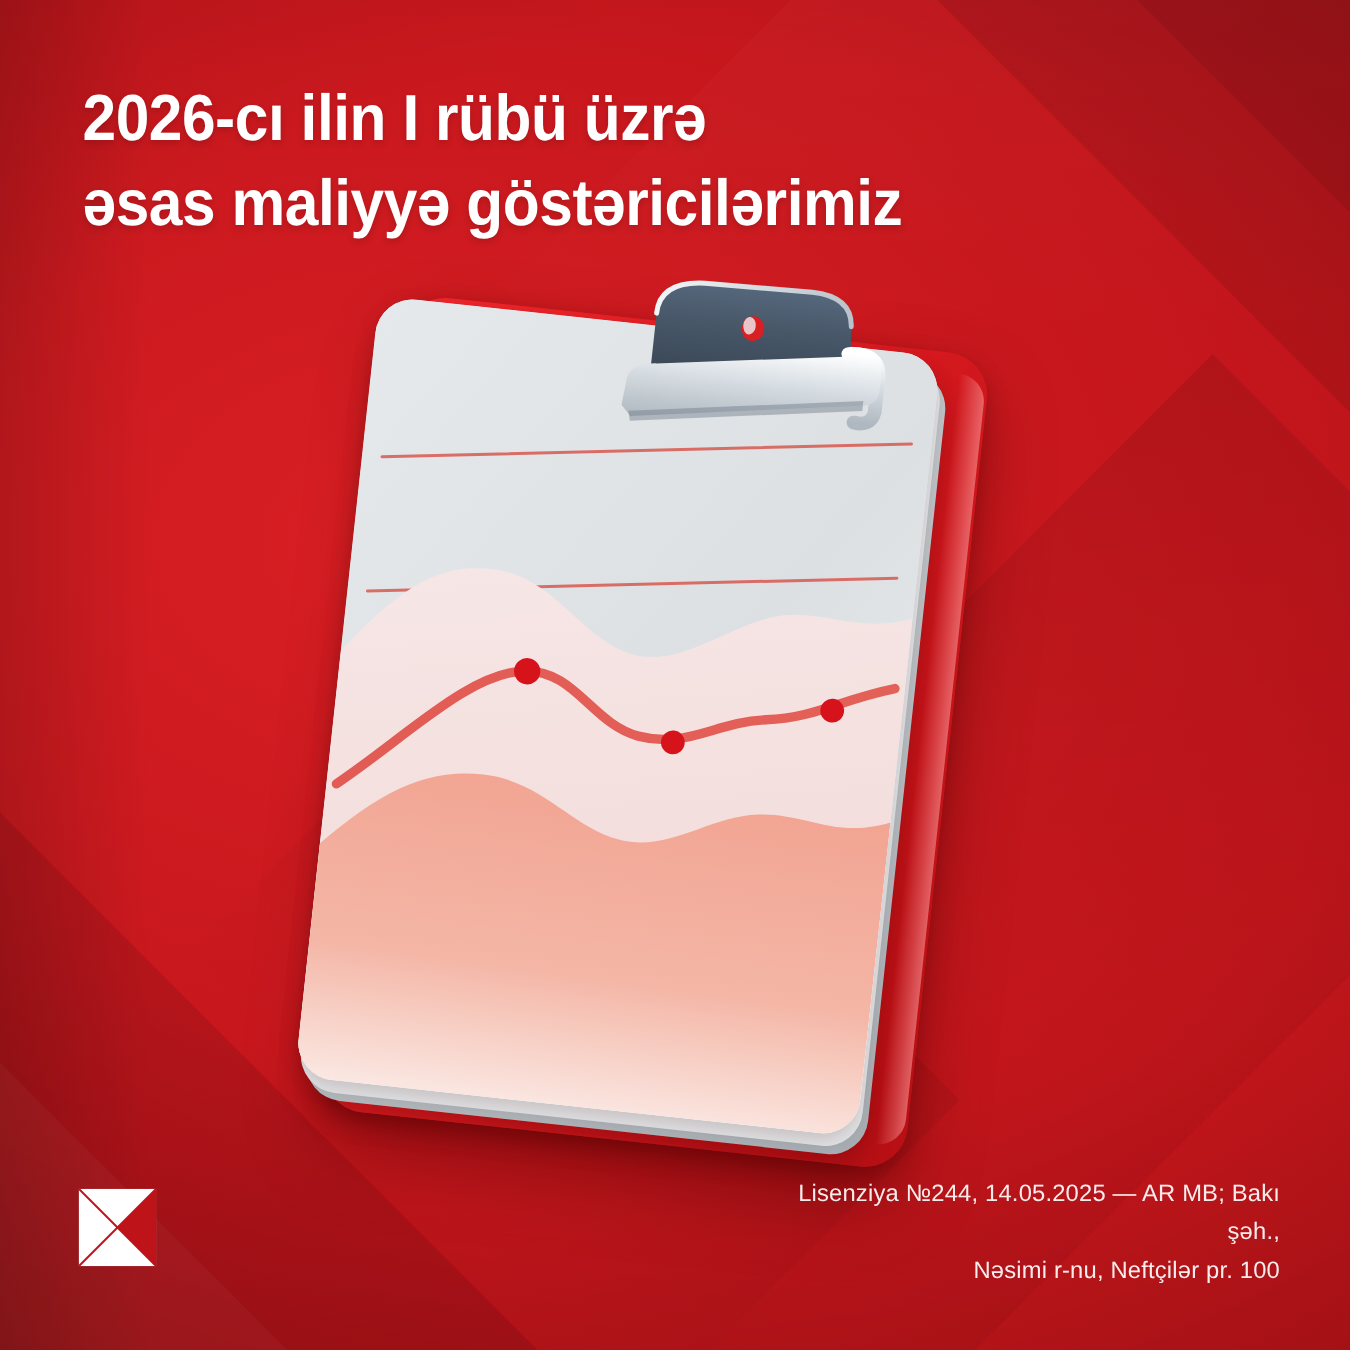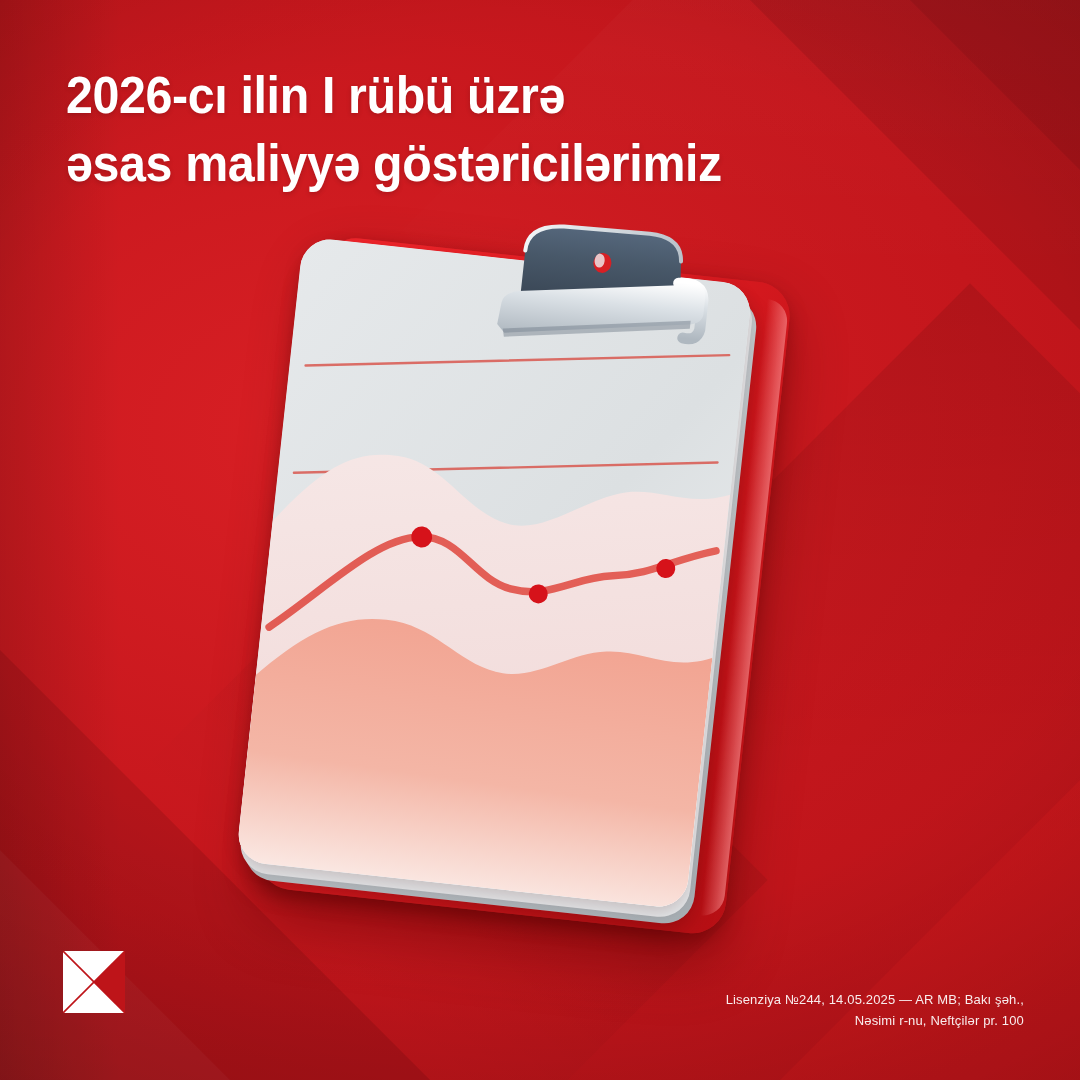--- a/index.html
+++ b/index.html
@@ -178,21 +178,21 @@
   .logo svg { display: block; width: 100%; height: 100%; }
 
   
   .footer {
     position: absolute;
     right: 56px;
     bottom: 48px;
     width: 430px;
     text-align: right;
     color: rgba(255,255,255,0.92);
-    font-size: 13px;
+    font-size: 19px;
     line-height: 1.60;
     letter-spacing: 0.15px;
   }
   .footer .fl { display: block; }
 </style>
 </head>
 <body>
 
 <div id="poster">
 

